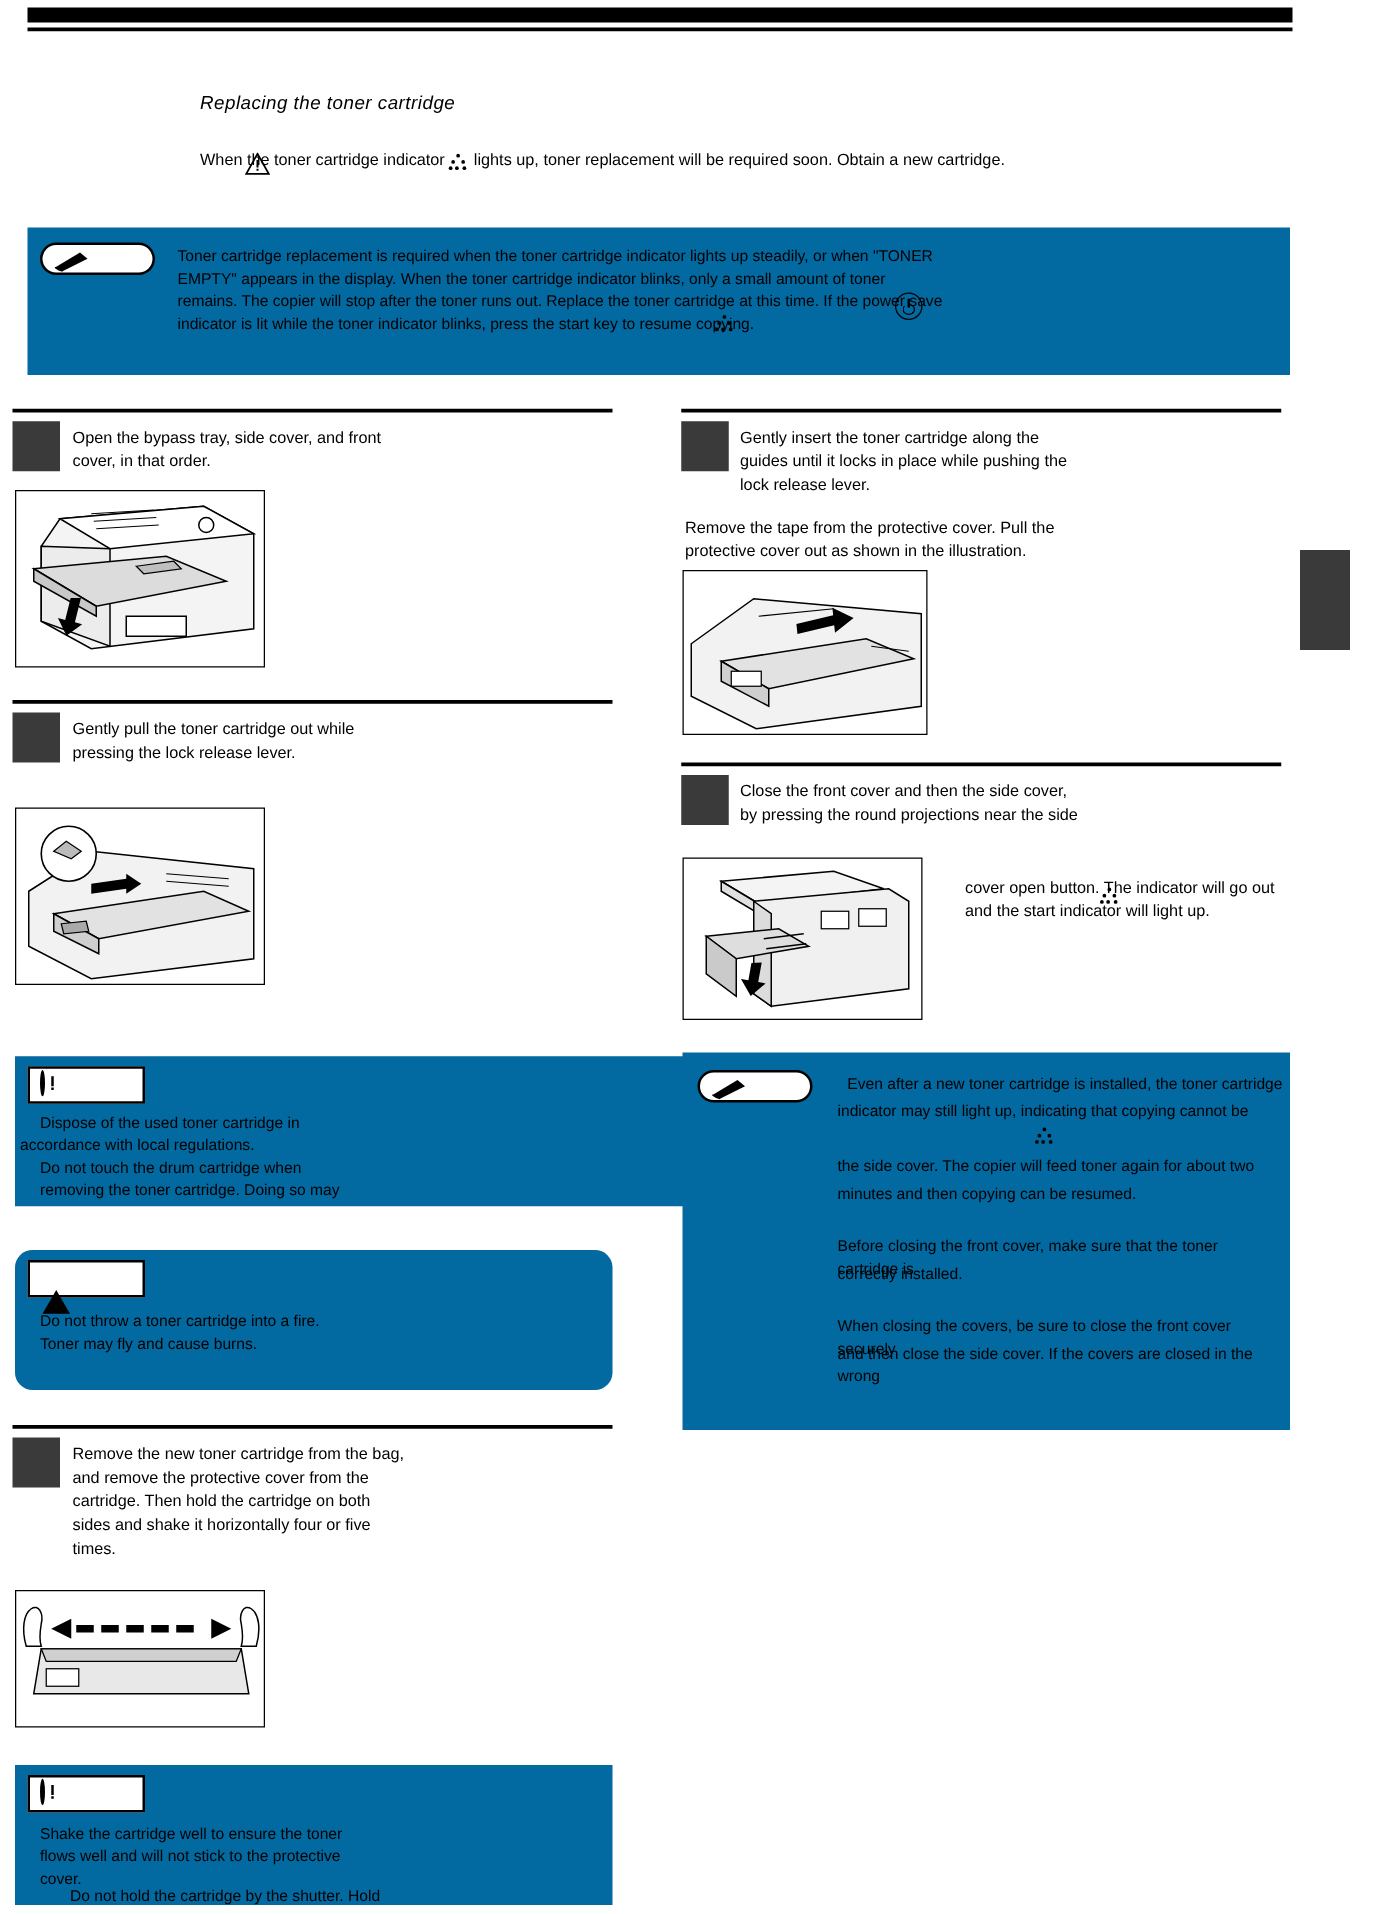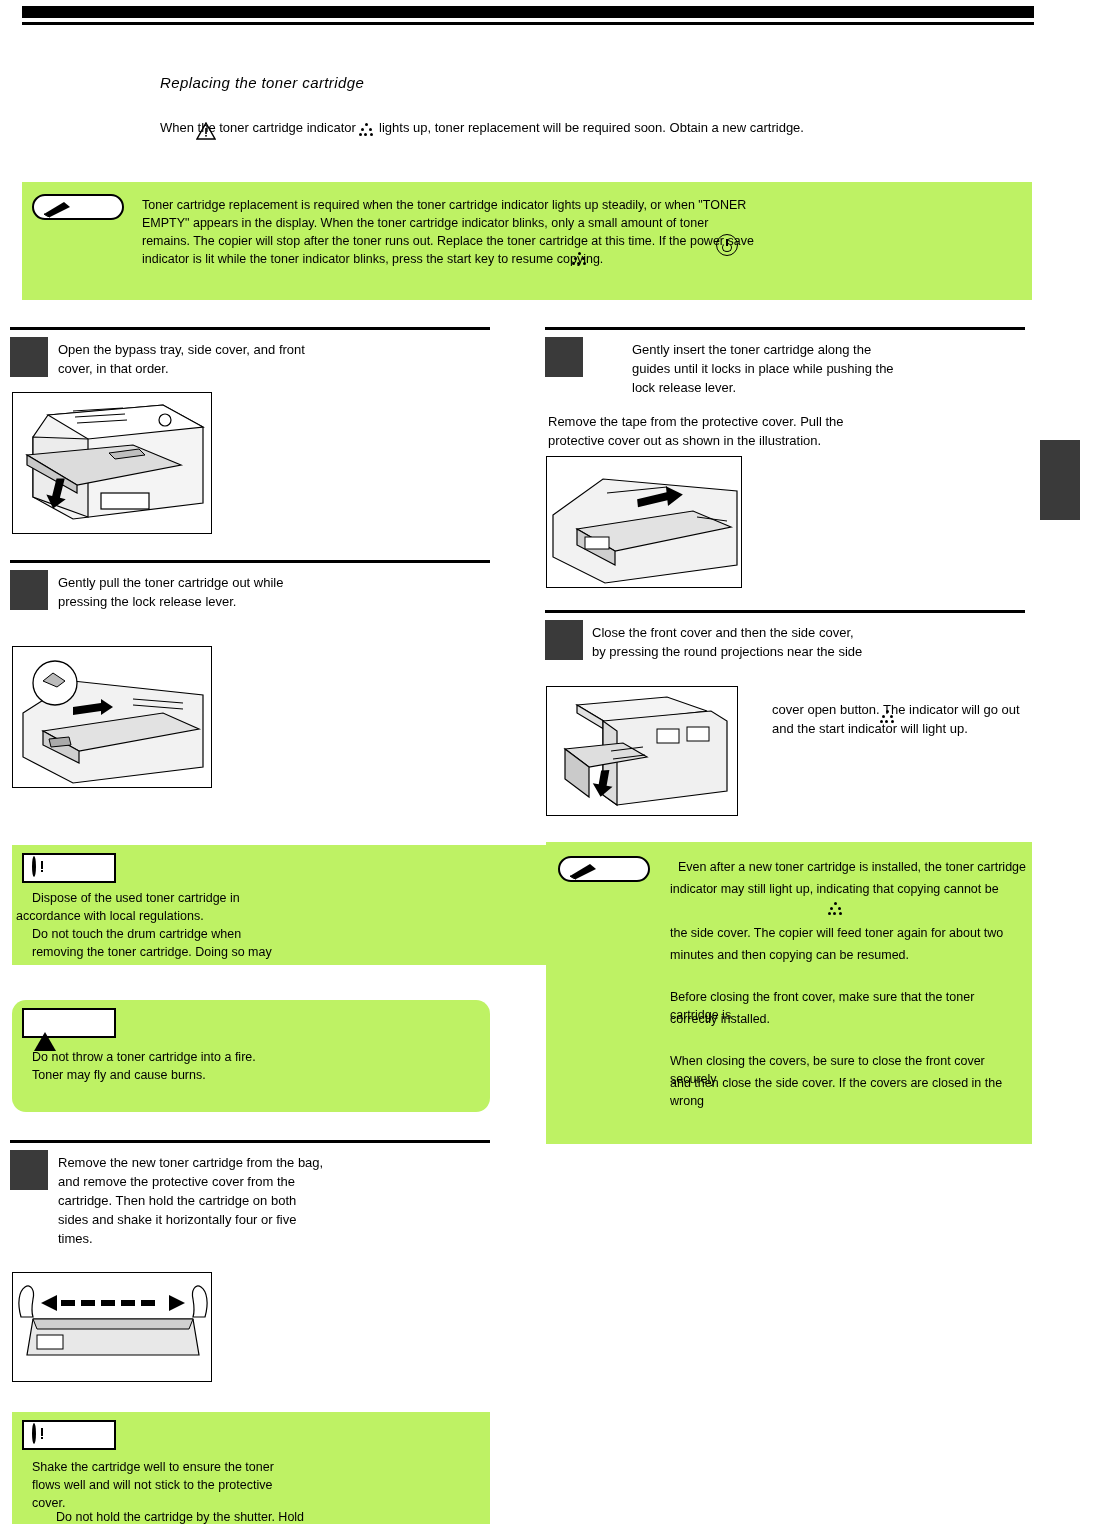--- a/index.html
+++ b/index.html
@@ -77,21 +77,21 @@
     display: inline-block;
     width: 20px; height: 18px;
     position: relative;
     vertical-align: middle;
   }
   .warn-tri svg { display:block; }
 
   
   .note-box {
     position: absolute;
-    background: #bef264;
+    background: #0369a1;
   }
   .note-badge {
     position: absolute;
     background: #fff;
     border: 2px solid #000;
     border-radius: 13px;
     width: 92px; height: 26px;
     box-sizing: border-box;
   }
   .note-badge .pencil {
@@ -341,21 +341,21 @@
       <span class="glyph"><span class="circ-excl"></span></span>
     </div>
     <div class="note-text" style="left:20px; top:46px; width:450px;">Shake the cartridge well to ensure the toner</div>
     <div class="note-text" style="left:20px; top:64px; width:450px;">flows well and will not stick to the protective</div>
     <div class="note-text" style="left:20px; top:82px; width:450px;">cover.</div>
     <div class="note-text" style="left:20px; top:96px; width:450px;margin-left:24px;">Do not hold the cartridge by the shutter. Hold</div>
   </div>
 
   <div class="step-rule" style="left:545px; top:327px; width:480px;"></div>
   <div class="step-num" style="left:545px; top:337px;"></div>
-  <div class="step-text" style="left:592px; top:340px; width:432px;margin-left:40px;">
+  <div class="step-text" style="left:592px; top:340px; width:432px;">
     <div>Gently insert the toner cartridge along the</div>
     <div>guides until it locks in place while pushing the</div>
     <div>lock release lever.</div>
   </div>
   <div class="step-text" style="left:548px; top:412px; width:474px;">
     <div>Remove the tape from the protective cover. Pull the</div>
     <div>protective cover out as shown in the illustration.</div>
   </div>
   <div class="illus" style="left:546px; top:456px; width:196px; height:132px;">
     <svg width="196" height="132" viewBox="0 0 196 132">

